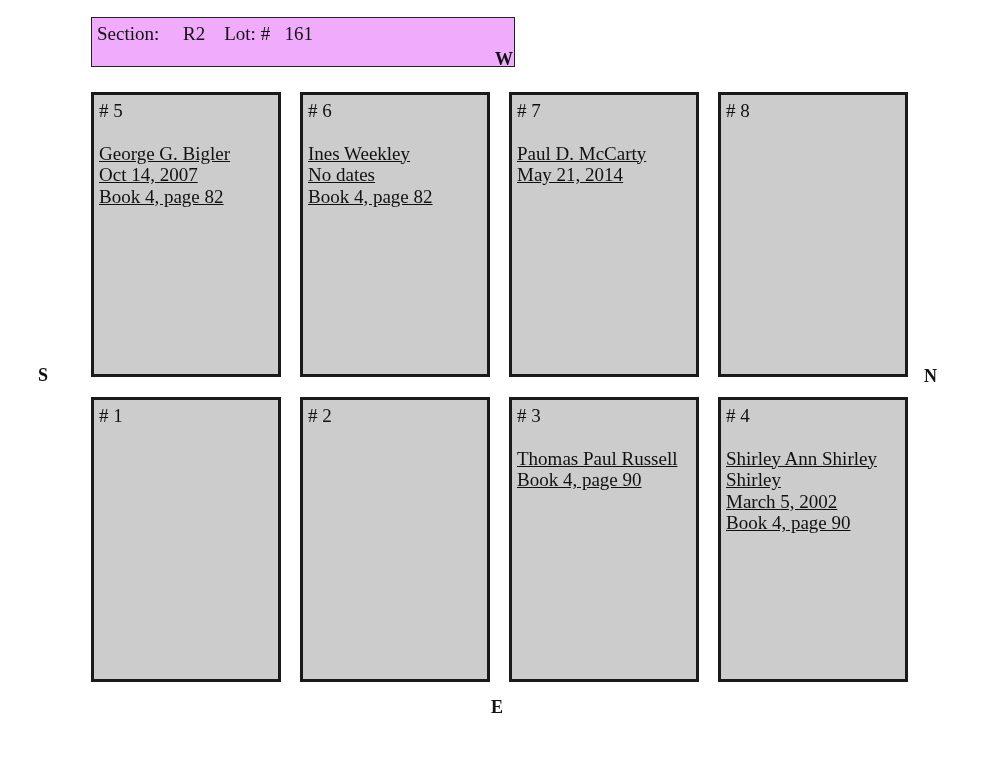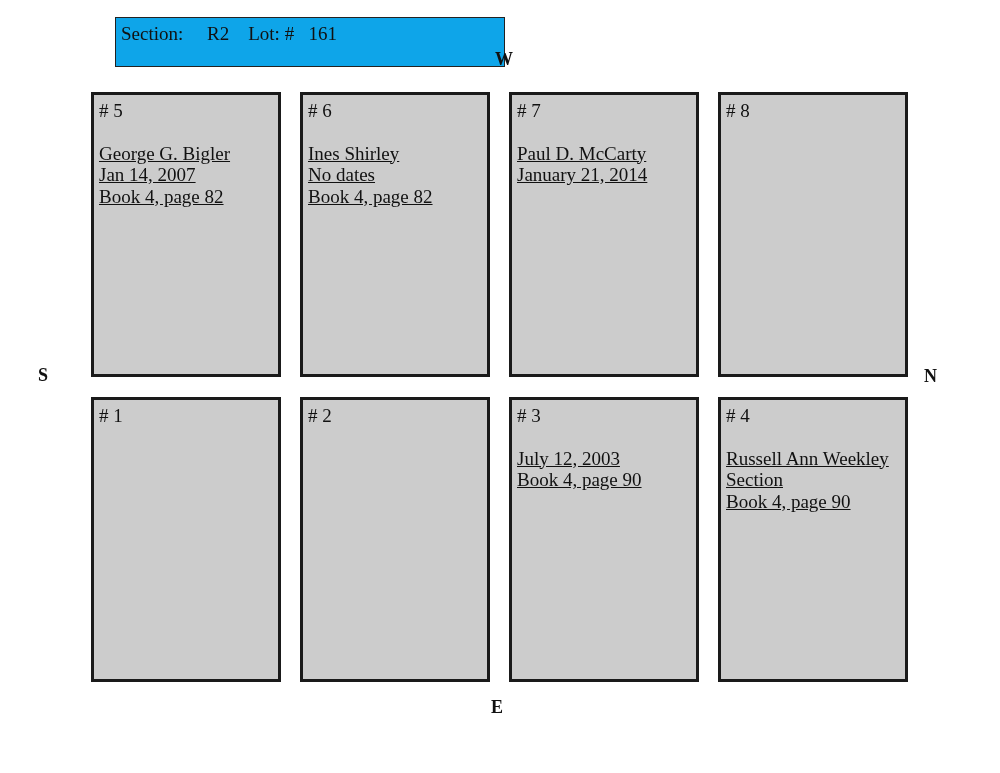--- a/index.html
+++ b/index.html
@@ -1,19 +1,19 @@
 <!DOCTYPE html>
 <html><head>
 <meta charset="utf-8">
 <style>
   html, body { margin:0; padding:0; background:#ffffff; }
   body { width:1000px; height:773px; position:relative; overflow:hidden;
          font-family:"Liberation Serif", serif; color:#111; }
-  .header-box { position:absolute; left:91px; top:17px; width:390px; height:50px;
-                border:1.5px solid #222; box-sizing:border-box; background:#0ea5e9;margin-left:24px; }
+  .header-box { position:absolute; left:91px; top:17px; width:424px; height:50px;
+                border:1.5px solid #222; box-sizing:border-box; background:#f0abfc; }
   .header-text { position:absolute; left:5px; top:5px; font-size:19px; white-space:pre; }
   .compass { position:absolute; font-weight:bold; font-size:18px; }
   .plot { position:absolute; width:190px; height:285px; box-sizing:border-box;
           border:3px solid #1a1a1a; background:#cccccc; }
   .plot-inner { position:absolute; left:5px; top:5px; font-size:19px; line-height:21.5px; }
   .plot-num { display:block; margin-bottom:21px; }
   .plot-line { display:block;text-decoration:underline; }
 </style>
 </head>
 <body>
@@ -24,37 +24,37 @@
 
 <div class="compass" style="left:495px; top:49px;">W</div>
 <div class="compass" style="left:38px; top:365px;">S</div>
 <div class="compass" style="left:924px; top:366px;">N</div>
 <div class="compass" style="left:491px; top:697px;">E</div>
 
 <div class="plot" style="left:91px; top:92px;">
   <div class="plot-inner">
     <span class="plot-num"># 5</span>
     <span class="plot-line">George G. Bigler</span>
-    <span class="plot-line">Jan 14, 2007</span>
+    <span class="plot-line">Oct 14, 2007</span>
     <span class="plot-line">Book 4, page 82</span>
   </div>
 </div>
 <div class="plot" style="left:300px; top:92px;">
   <div class="plot-inner">
     <span class="plot-num"># 6</span>
-    <span class="plot-line">Ines Shirley</span>
+    <span class="plot-line">Ines Weekley</span>
     <span class="plot-line">No dates</span>
     <span class="plot-line">Book 4, page 82</span>
   </div>
 </div>
 <div class="plot" style="left:509px; top:92px;">
   <div class="plot-inner">
     <span class="plot-num"># 7</span>
     <span class="plot-line">Paul D. McCarty</span>
-    <span class="plot-line">January 21, 2014</span>
+    <span class="plot-line">May 21, 2014</span>
   </div>
 </div>
 <div class="plot" style="left:718px; top:92px;">
   <div class="plot-inner">
     <span class="plot-num"># 8</span>
   </div>
 </div>
 
 <div class="plot" style="left:91px; top:397px;">
   <div class="plot-inner">
@@ -62,24 +62,25 @@
   </div>
 </div>
 <div class="plot" style="left:300px; top:397px;">
   <div class="plot-inner">
     <span class="plot-num"># 2</span>
   </div>
 </div>
 <div class="plot" style="left:509px; top:397px;">
   <div class="plot-inner">
     <span class="plot-num"># 3</span>
-    <span class="plot-line">July 12, 2003</span>
+    <span class="plot-line">Thomas Paul Russell</span>
     <span class="plot-line">Book 4, page 90</span>
   </div>
 </div>
 <div class="plot" style="left:718px; top:397px;">
   <div class="plot-inner">
     <span class="plot-num"># 4</span>
-    <span class="plot-line">Russell Ann Weekley</span>
-    <span class="plot-line">Section</span>
+    <span class="plot-line">Shirley Ann Shirley</span>
+    <span class="plot-line">Shirley</span>
+    <span class="plot-line">March 5, 2002</span>
     <span class="plot-line">Book 4, page 90</span>
   </div>
 </div>
 
 </body></html>

